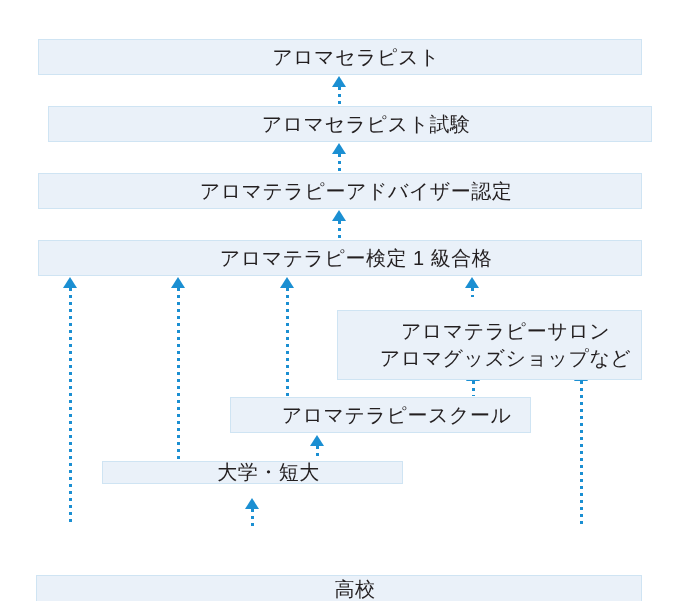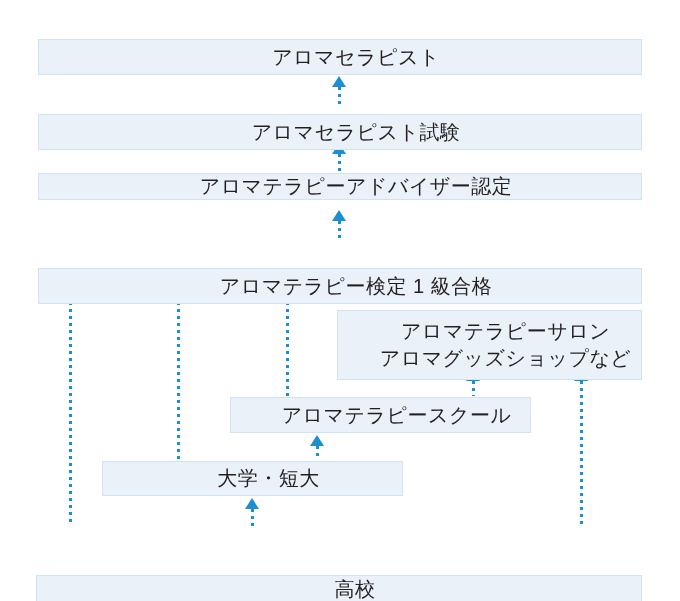--- a/index.html
+++ b/index.html
@@ -116,21 +116,21 @@
     </div>
     <div class="connector" style="left: 317px; top: 435px;">
       <div class="head"></div>
       <div class="stem" style="top: 11px; height: 14px;"></div>
     </div>
     <div class="connector" style="left: 252px; top: 498px;">
       <div class="head"></div>
       <div class="stem" style="top: 11px; height: 17px;"></div>
     </div>
     <div class="node" style="left: 38px; top: 39px; width: 604px; height: 36px;"><span class="label">アロマセラピスト</span></div>
-    <div class="node" style="left: 38px; top: 106px; width: 604px; height: 36px; margin-top: 8px;"><span class="label">アロマセラピスト試験</span></div>
-    <div class="node" style="left: 38px; top: 173px; width: 604px; height: 27px;"><span class="label">アロマテラピーアドバイザー認定</span></div>
-    <div class="node" style="left: 38px; top: 240px; width: 604px; height: 36px; margin-top: 28px;"><span class="label">アロマテラピー検定 1 級合格</span></div>
+    <div class="node" style="left: 48px; top: 106px; width: 604px; height: 36px;"><span class="label">アロマセラピスト試験</span></div>
+    <div class="node" style="left: 38px; top: 173px; width: 604px; height: 36px;"><span class="label">アロマテラピーアドバイザー認定</span></div>
+    <div class="node" style="left: 38px; top: 240px; width: 604px; height: 36px;"><span class="label">アロマテラピー検定 1 級合格</span></div>
     <div class="node" style="left: 337px; top: 298px; width: 305px; height: 70px; margin-top: 12px;"><span class="label">アロマテラピーサロン
 アロマグッズショップなど</span></div>
     <div class="node" style="left: 230px; top: 397px; width: 301px; height: 36px;"><span class="label">アロマテラピースクール</span></div>
-    <div class="node" style="left: 102px; top: 461px; width: 301px; height: 35px;"><span class="label">大学・短大</span></div>
+    <div class="node" style="left: 102px; top: 461px; width: 301px; height: 23px;"><span class="label">大学・短大</span></div>
     <div class="node" style="left: 36px; top: 547px; width: 606px; height: 28px; margin-top: 28px;"><span class="label">高校</span></div>
   </div>
 
 </body></html>

